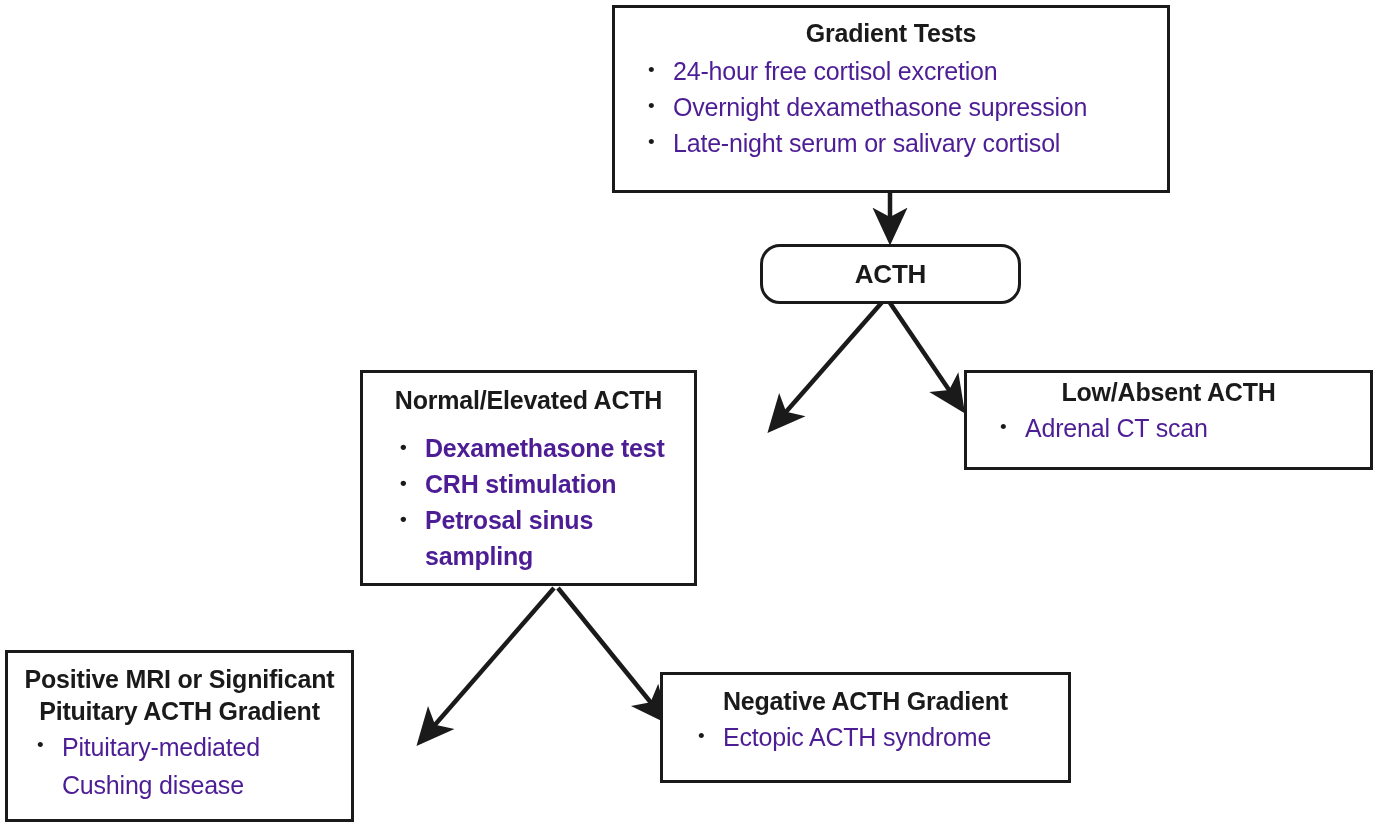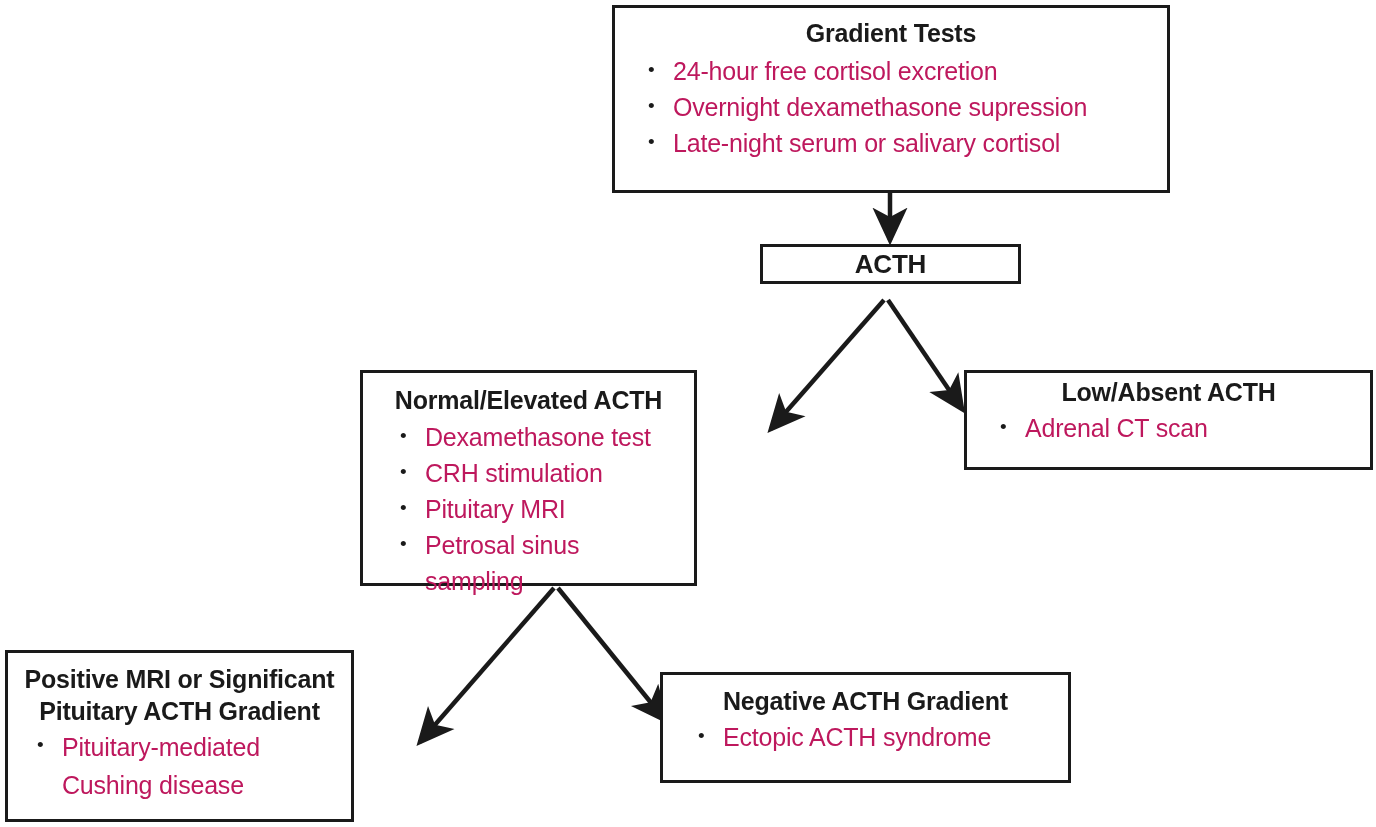--- a/index.html
+++ b/index.html
@@ -51,21 +51,21 @@
   .bullets {
     list-style: none;
     margin: 0;
     padding: 0;
   }
   .bullets li {
     position: relative;
     font-size: 25px;
     line-height: 36px;
     letter-spacing: -0.2px;
-    color: #be185d;
+    color: #4c1d95;
     padding-left: 32px;
   }
   .bullets li::before {
     content: "\2022";
     position: absolute;
     left: 7px;
     top: -1px;
     font-size: 19px;
     line-height: 36px;
     color: #1a1a1a;
@@ -76,30 +76,30 @@
   }
 
   
   #node-screening {
     left: 612px;  top: 5px;   width: 558px; height: 188px;
     padding: 10px 14px 0 14px;
   }
   #node-screening .bullets { margin-top: 4px; padding-left: 12px; }
 
   #node-acth {
-    left: 760px;  top: 244px; width: 261px; height: 40px;
-    display: flex; align-items: center; justify-content: center;
+    left: 760px;  top: 244px; width: 261px; height: 60px;
+    display: flex; align-items: center; justify-content: center; border-radius: 20px;
   }
   #node-acth .node-title { font-size: 26px; }
 
   #node-normal-elevated {
     left: 360px;  top: 370px; width: 337px; height: 216px;
     padding: 12px 14px 0 14px;
   }
-  #node-normal-elevated .bullets { margin-top: 3px; padding-left: 16px; }
+  #node-normal-elevated .bullets { margin-top: 14px; padding-left: 16px; font-weight: bold; }
 
   #node-low-absent {
     left: 964px;  top: 370px; width: 409px; height: 100px;
     padding: 4px 14px 0 14px;
   }
   #node-low-absent .bullets { margin-top: 2px; padding-left: 12px; }
 
   #node-positive-mri {
     left: 5px;    top: 650px; width: 349px; height: 172px;
     padding: 10px 12px 0 12px;
@@ -148,21 +148,20 @@
 
   <div class="node" id="node-acth">
     <div class="node-title">ACTH</div>
   </div>
 
   <div class="node" id="node-normal-elevated">
     <div class="node-title">Normal/Elevated ACTH</div>
     <ul class="bullets">
       <li>Dexamethasone test</li>
       <li>CRH stimulation</li>
-      <li>Pituitary MRI</li>
       <li>Petrosal sinus sampling</li>
     </ul>
   </div>
 
   <div class="node" id="node-low-absent">
     <div class="node-title">Low/Absent ACTH</div>
     <ul class="bullets">
       <li>Adrenal CT scan</li>
     </ul>
   </div>

